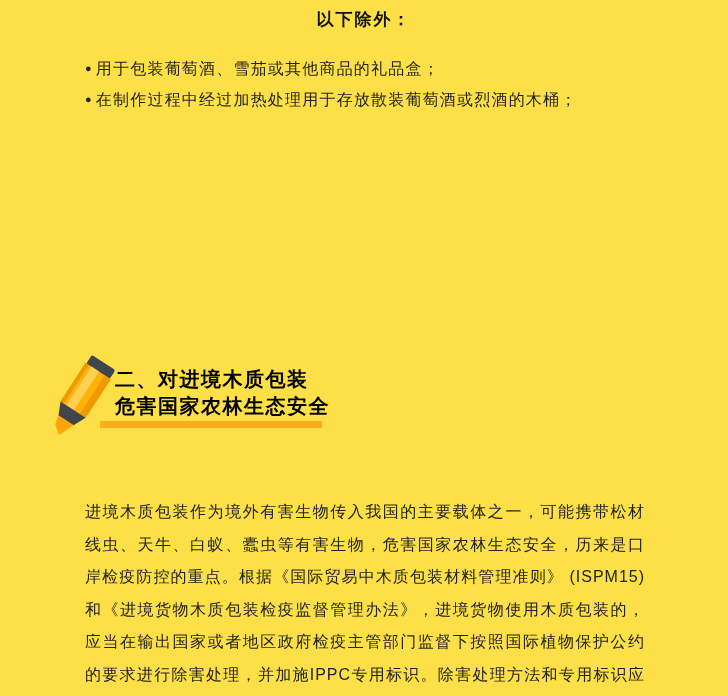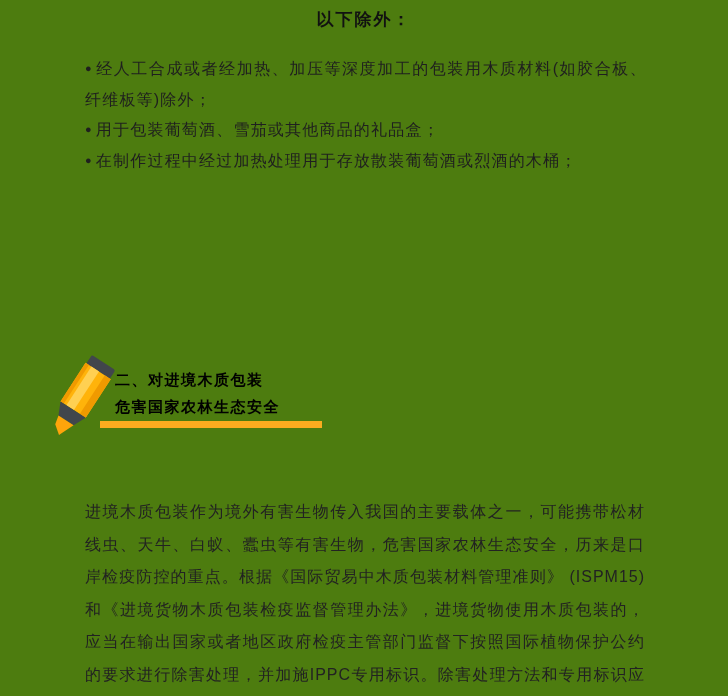--- a/index.html
+++ b/index.html
@@ -5,21 +5,21 @@
   html, body {
     margin: 0;
     padding: 0;
     background: #ffffff;
     font-family: "Liberation Sans", "DejaVu Sans", sans-serif;
   }
   .canvas {
     position: relative;
     width: 728px;
     height: 696px;
-    background: #4d7c0f;
+    background: #fde047;
     overflow: hidden;
   }
   .intro-title {
     position: absolute;
     top: 8px;
     left: 0;
     width: 728px;
     text-align: center;
     font-size: 17px;
     font-weight: bold;
@@ -49,21 +49,21 @@
   }
   .marker-icon {
     position: absolute;
     left: 26px;
     top: 348px;
   }
   .section-title {
     position: absolute;
     left: 115px;
     top: 366px;
-    font-size: 15px;
+    font-size: 20px;
     line-height: 27px;
     font-weight: bold;
     letter-spacing: 1.5px;
     color: #000000;
     white-space: nowrap;
   }
   .section-underline {
     position: absolute;
     left: 100px;
     top: 421px;
@@ -86,23 +86,20 @@
 </style>
 </head>
 <body>
 
 <div class="canvas">
 
   <div class="intro-title">以下除外：</div>
 
   <div class="bullet-list">
     <p class="bullet-item">
-      <span class="bullet-dot">●</span><span>经人工合成或者经加热、加压等深度加工的包装用木质材料(如胶合板、纤维板等)除外；</span>
-    </p>
-    <p class="bullet-item">
       <span class="bullet-dot">●</span><span>用于包装葡萄酒、雪茄或其他商品的礼品盒；</span>
     </p>
     <p class="bullet-item">
       <span class="bullet-dot">●</span><span>在制作过程中经过加热处理用于存放散装葡萄酒或烈酒的木桶；</span>
     </p>
   </div>
 
   <svg class="marker-icon" width="104" height="104" viewBox="0 0 104 104" aria-hidden="true">
     <g transform="rotate(33 52 54)">
       <rect x="38" y="7" width="28" height="11" rx="2" fill="#41464C"></rect>

